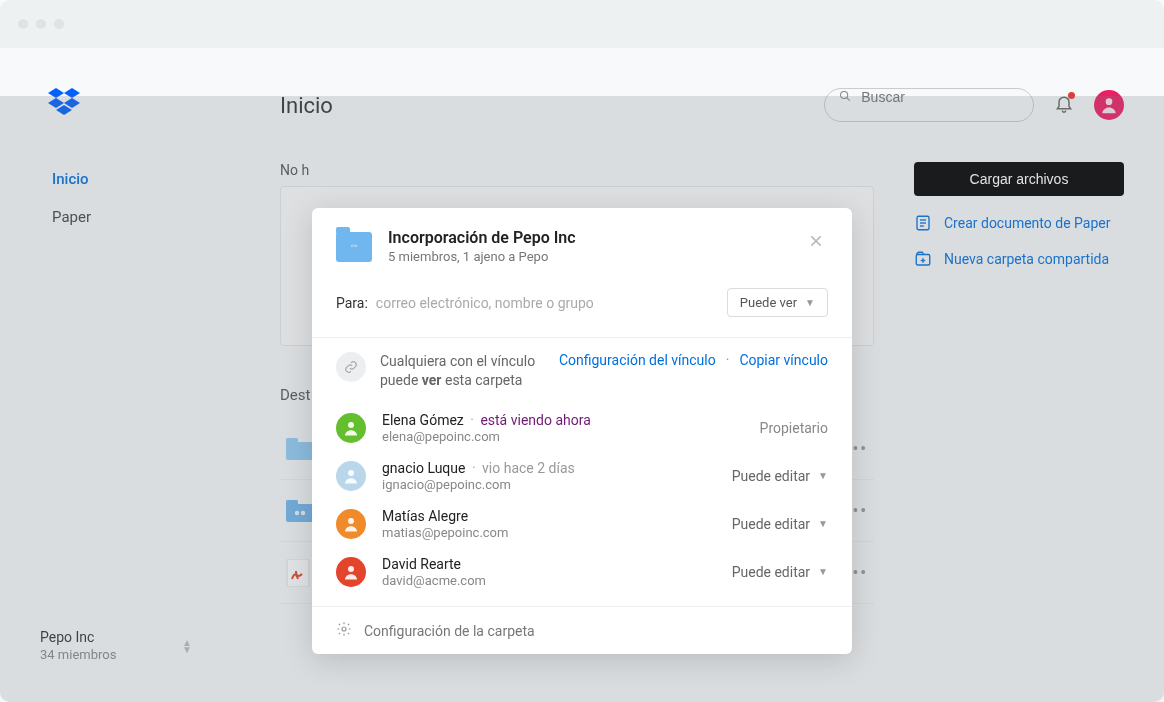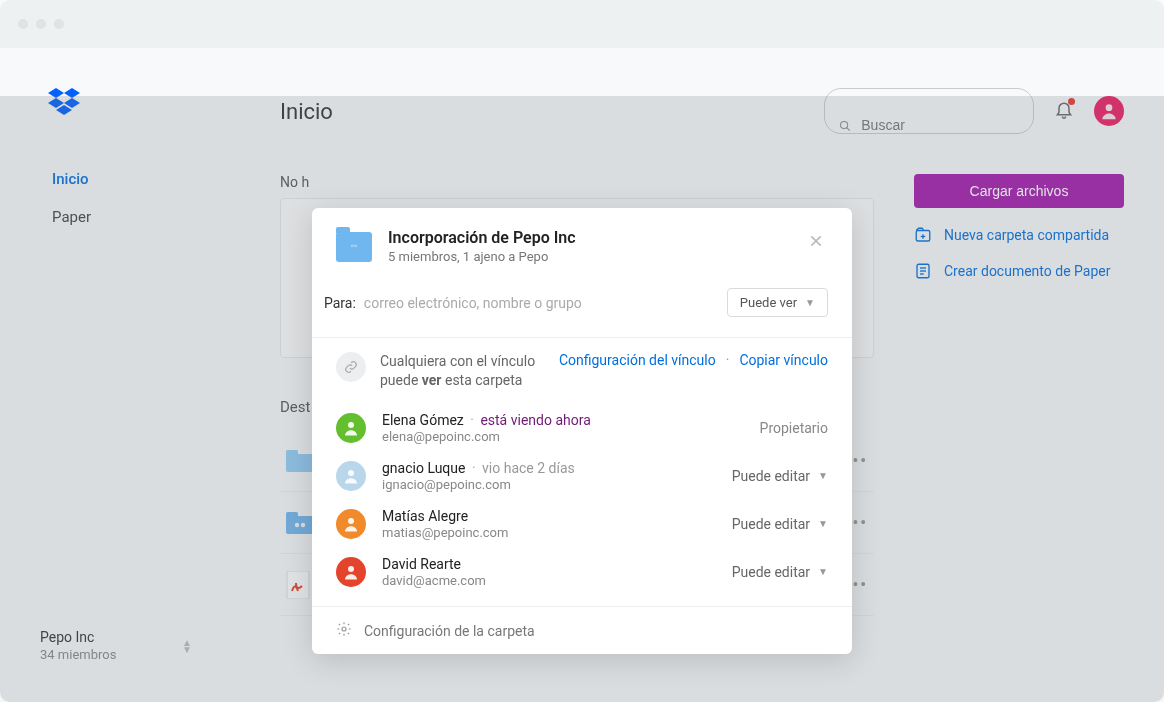--- a/index.html
+++ b/index.html
@@ -14,50 +14,50 @@
     .nav-item { font-size: 15px; padding: 10px 0; color: #444; cursor: pointer; }
     .nav-item.active { color: #0070e0; font-weight: 500; }
     .team-footer { margin-top: auto; padding: 0 48px 40px 40px; display: flex; justify-content: space-between; align-items: center; }
     .team-name { font-size: 14px; color: #333; }
     .team-meta { font-size: 13px; color: #888; margin-top: 2px; }
     .arrows { color: #bbb; font-size: 10px; line-height: 7px; }
     .main { flex: 1; padding: 40px 40px 0 40px; overflow: hidden; }
     .main-header { display: flex; align-items: center; justify-content: space-between; margin-bottom: 40px; }
     .page-title { font-size: 22px; font-weight: 400; color: #333; }
     .header-right { display: flex; align-items: center; gap: 20px; }
-    .search { display: flex; align-items: flex-end; gap: 10px; width: 210px; height: 46px; border: 1px solid #c8ccce; border-radius: 17px; padding: 0 14px; background: #f7f9fa; }
+    .search { display: flex; align-items: flex-start; gap: 10px; width: 210px; height: 34px; border: 1px solid #c8ccce; border-radius: 17px; padding: 0 14px; background: #f7f9fa; }
     .search input { border: none; outline: none; background: transparent; font-size: 14px; color: #666; width: 100%; }
     .bell-wrap { position: relative; color: #666; }
     .red-dot { position: absolute; top: -1px; right: -1px; width: 7px; height: 7px; background: #e53935; border-radius: 50%; }
     .avatar { width: 30px; height: 30px; border-radius: 50%; background: #e91e63; display: flex; align-items: center; justify-content: center; overflow: hidden; }
     .avatar svg { width: 20px; height: 20px; }
     .content-row { display: flex; gap: 40px; }
     .content-left { flex: 1; }
     .content-right { width: 210px; }
     .suggest-label { font-size: 14px; color: #555; margin-bottom: 8px; }
     .suggest-box { height: 160px; border: 1px solid #e4e6e8; border-radius: 4px; background: #fbfbfb; }
     .section-label { font-size: 15px; color: #555; margin: 40px 0 14px 0; }
     .file-row { display: flex; align-items: center; justify-content: space-between; height: 62px; border-bottom: 1px solid #eceef0; padding: 0 6px; }
     .file-left { display: flex; align-items: center; gap: 22px; }
     .file-name { font-size: 15px; color: #333; }
     .file-actions { display: flex; align-items: center; gap: 14px; color: #888; }
     .star { color: #0061fe; }
     .dots { letter-spacing: 2px; font-weight: bold; color: #999; cursor: pointer; }
-    .btn-primary { display: block; width: 100%; height: 34px; background: #a21caf; color: #fff; border: none; border-radius: 4px; font-size: 14px; cursor: pointer; }
+    .btn-primary { display: block; width: 100%; height: 34px; background: #000000; color: #fff; border: none; border-radius: 4px; font-size: 14px; cursor: pointer; }
     .side-link { display: flex; align-items: center; gap: 12px; margin-top: 18px; color: #0070e0; font-size: 14px; cursor: pointer; }
     .overlay { position: absolute; top: 48px; left: 0; right: 0; bottom: 0; background: rgba(120,124,128,0.22); display: flex; justify-content: center; padding-top: 112px; }
     .modal { width: 540px; background: #fff; border-radius: 6px; box-shadow: 0 6px 30px rgba(0,0,0,0.15); height: 446px; display: flex; flex-direction: column; }
     .modal-head { display: flex; align-items: flex-start; padding: 20px 24px 16px 24px; gap: 16px; }
     .folder-icon { width: 36px; height: 30px; background: #71b7ef; border-radius: 3px; position: relative; margin-top: 4px; flex-shrink: 0;}
     .folder-icon::before { content: ""; position: absolute; top: -5px; left: 0; width: 14px; height: 6px; background: #71b7ef; border-radius: 2px 2px 0 0; }
     .folder-ppl { position: absolute; top: 8px; left: 0; right: 0; text-align: center; color: rgba(255,255,255,0.9); font-size: 10px; }
     .modal-title { font-size: 16px; font-weight: 600; color: #222; }
     .modal-sub { font-size: 13px; color: #777; margin-top: 2px; }
     .close-x { margin-left: auto; color: #bbb; font-size: 20px; cursor: pointer; padding: 2px 4px; }
-    .modal-invite { display: flex; align-items: center; justify-content: space-between; padding: 8px 24px 20px 12px; border-bottom: 1px solid #eceef0; }
+    .modal-invite { display: flex; align-items: center; justify-content: space-between; padding: 8px 24px 20px 24px; border-bottom: 1px solid #eceef0; }
     .invite-left { display: flex; align-items: center; gap: 8px; font-size: 14px; }
     .para-label { color: #333; }
     .para-placeholder { color: #aaa; }
     .perm-btn { display: flex; align-items: center; gap: 8px; border: 1px solid #d9dcde; border-radius: 4px; padding: 6px 12px; font-size: 13px; color: #555; cursor: pointer; }
     .modal-body { flex: 1; overflow: auto; padding: 14px 24px 4px 24px; }
     .link-row { display: flex; align-items: flex-start; gap: 14px; margin-bottom: 14px; }
     .link-circle { width: 30px; height: 30px; border-radius: 50%; background: #eceef0; display: flex; align-items: center; justify-content: center; color: #aaa; flex-shrink: 0; }
     .link-text { font-size: 14px; color: #666; line-height: 1.35; flex: 1; }
     .link-actions { display: flex; align-items: center; gap: 10px; font-size: 14px; }
     .link-actions a { color: #0070e0; cursor: pointer; }
@@ -187,35 +187,35 @@
               <span class="star">★</span>
               <span class="dots">•••</span>
             </div>
           </div>
         </div>
 
         <div class="content-right">
           <button class="btn-primary">Cargar archivos</button>
           <div class="side-link">
             <svg width="18" height="18" viewBox="0 0 24 24" fill="none" stroke="#0070e0" stroke-width="1.8">
+                <rect x="4" y="3" width="16" height="18" rx="2"></rect>
+                <line x1="8" y1="8" x2="16" y2="8"></line>
+                <line x1="8" y1="12" x2="16" y2="12"></line>
+                <line x1="8" y1="16" x2="13" y2="16"></line>
+              </svg>
+            <span>Crear documento de Paper</span>
+          </div>
+          <div class="side-link">
+            <svg width="18" height="18" viewBox="0 0 24 24" fill="none" stroke="#0070e0" stroke-width="1.8">
                 <rect x="3" y="6" width="18" height="14" rx="2"></rect>
                 <path d="M3 6l3-3h5l2 3"></path>
                 <line x1="12" y1="11" x2="12" y2="17"></line>
                 <line x1="9" y1="14" x2="15" y2="14"></line>
               </svg>
             <span>Nueva carpeta compartida</span>
-          </div>
-          <div class="side-link">
-            <svg width="18" height="18" viewBox="0 0 24 24" fill="none" stroke="#0070e0" stroke-width="1.8">
-                <rect x="4" y="3" width="16" height="18" rx="2"></rect>
-                <line x1="8" y1="8" x2="16" y2="8"></line>
-                <line x1="8" y1="12" x2="16" y2="12"></line>
-                <line x1="8" y1="16" x2="13" y2="16"></line>
-              </svg>
-            <span>Crear documento de Paper</span>
           </div>
         </div>
       </div>
     </main>
 
     <div class="overlay">
       <div class="modal">
         <div class="modal-head">
           <div class="folder-icon">
             <div class="folder-ppl">◦◦</div>

